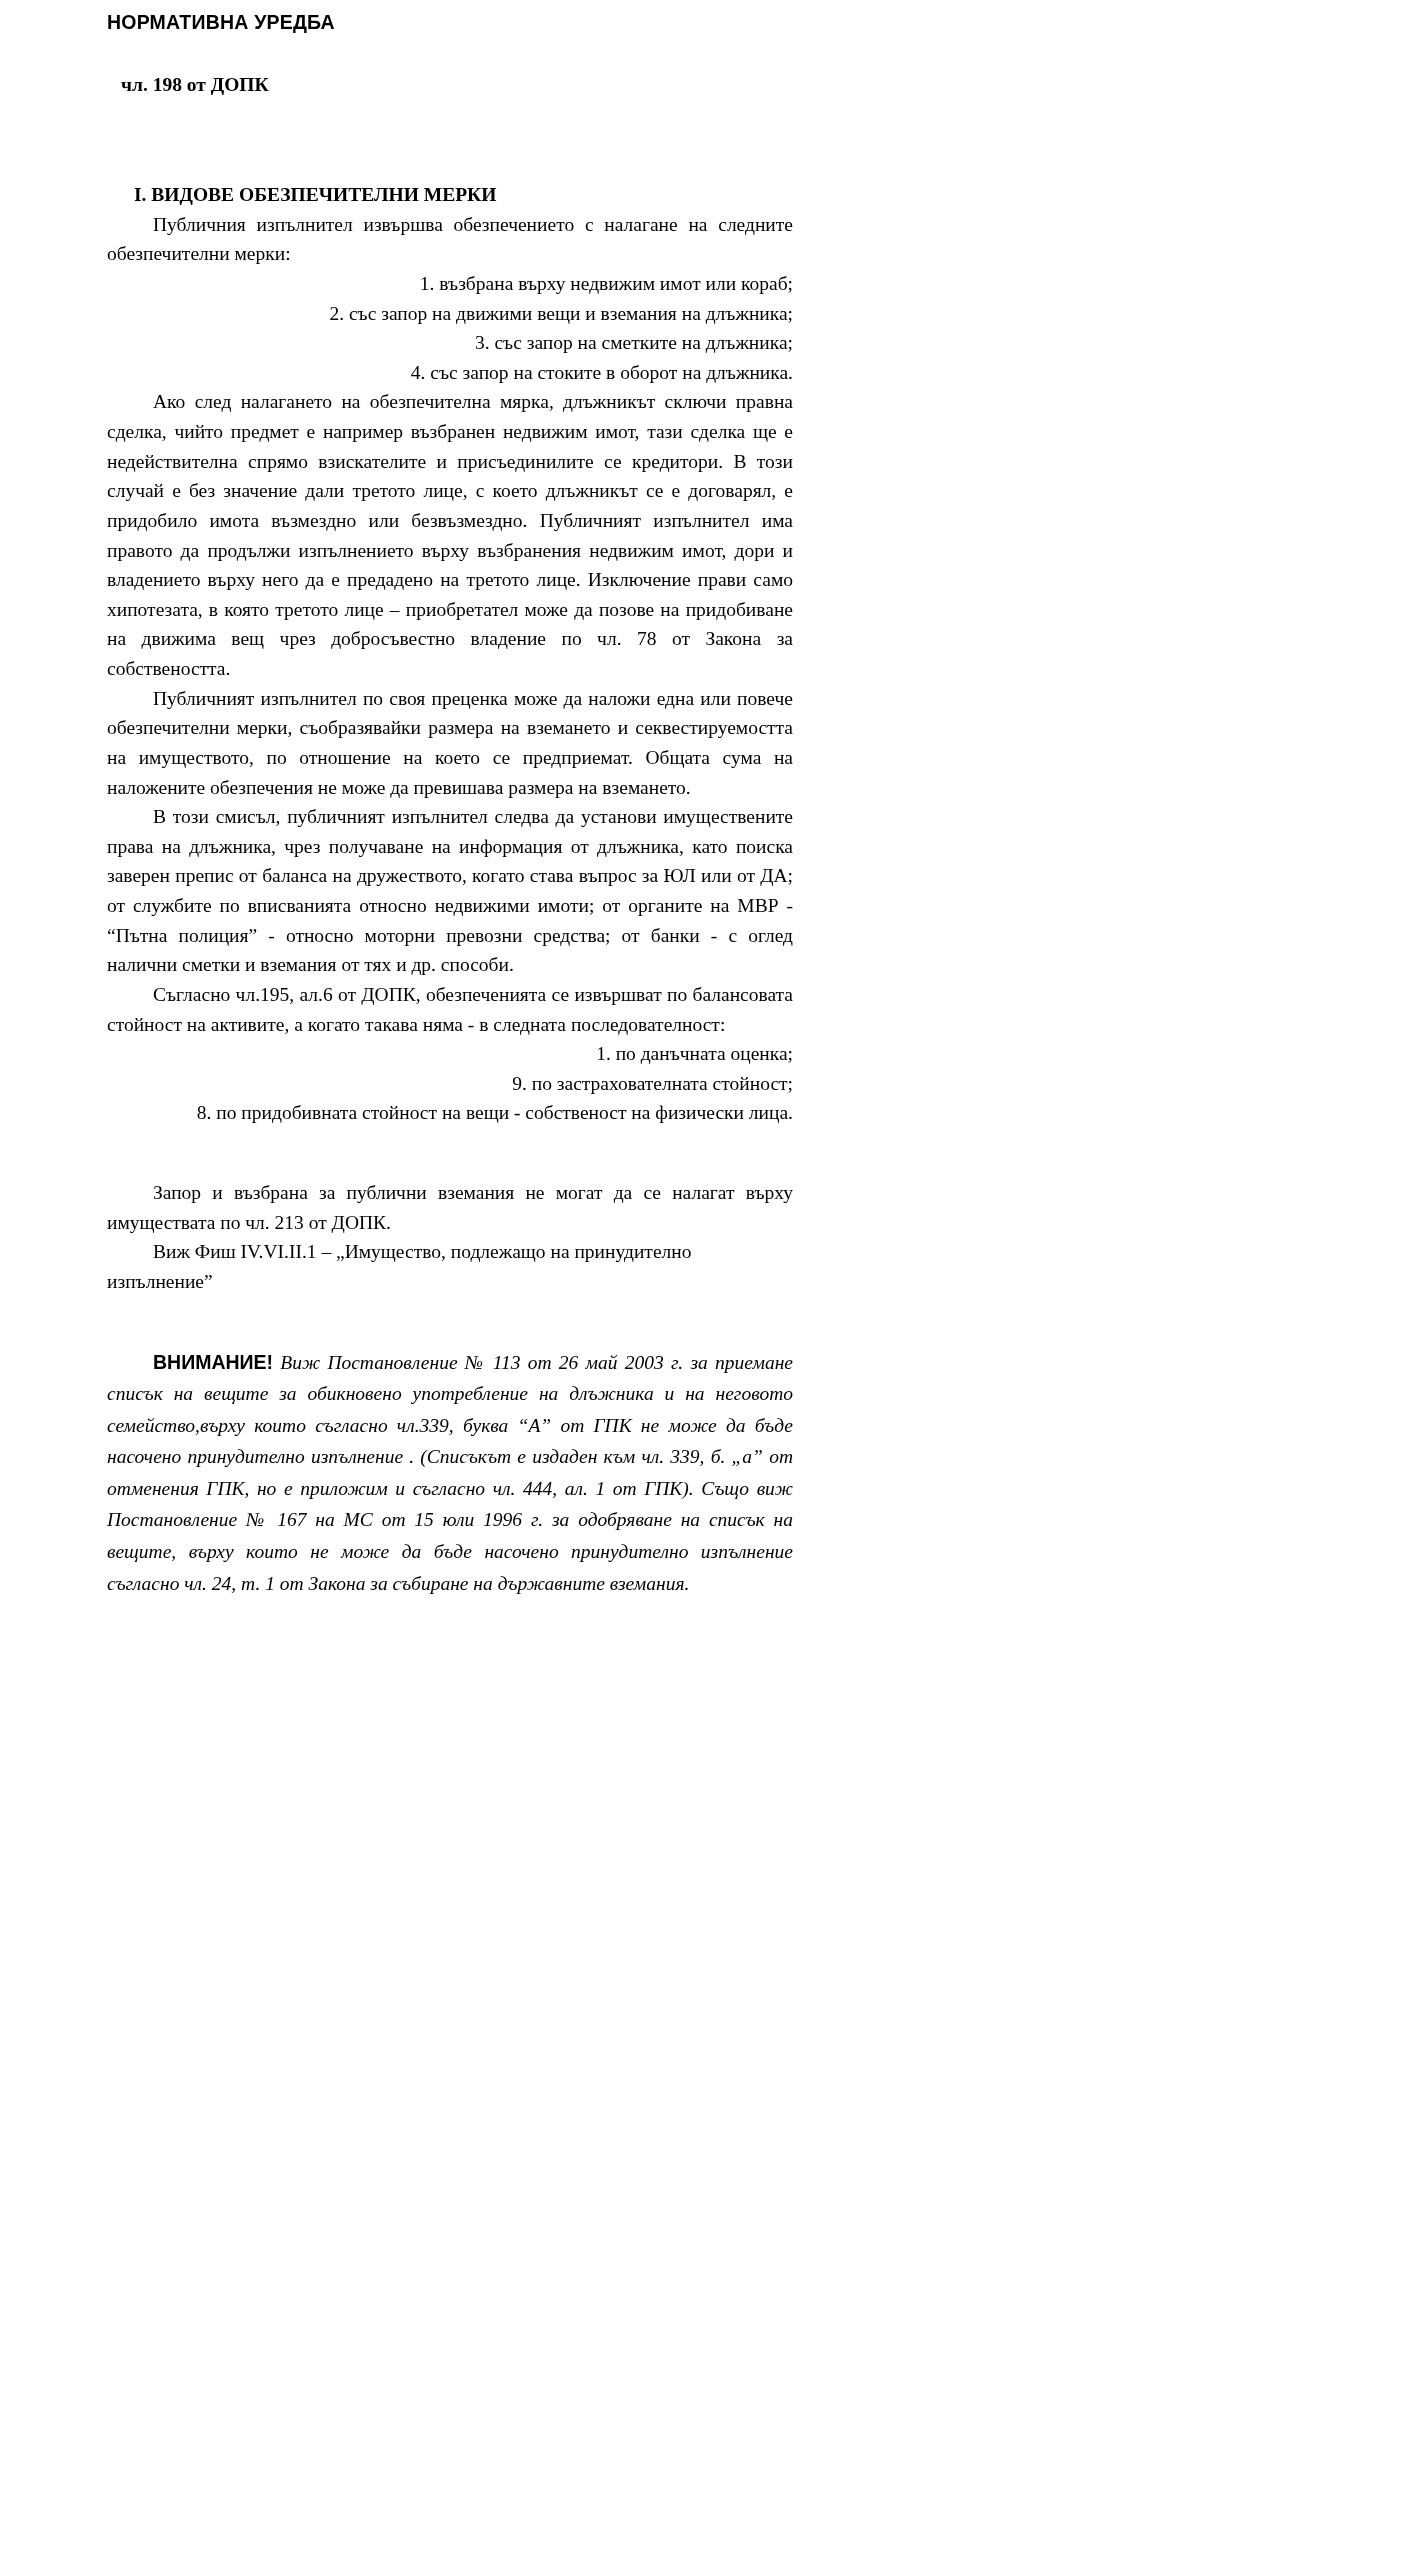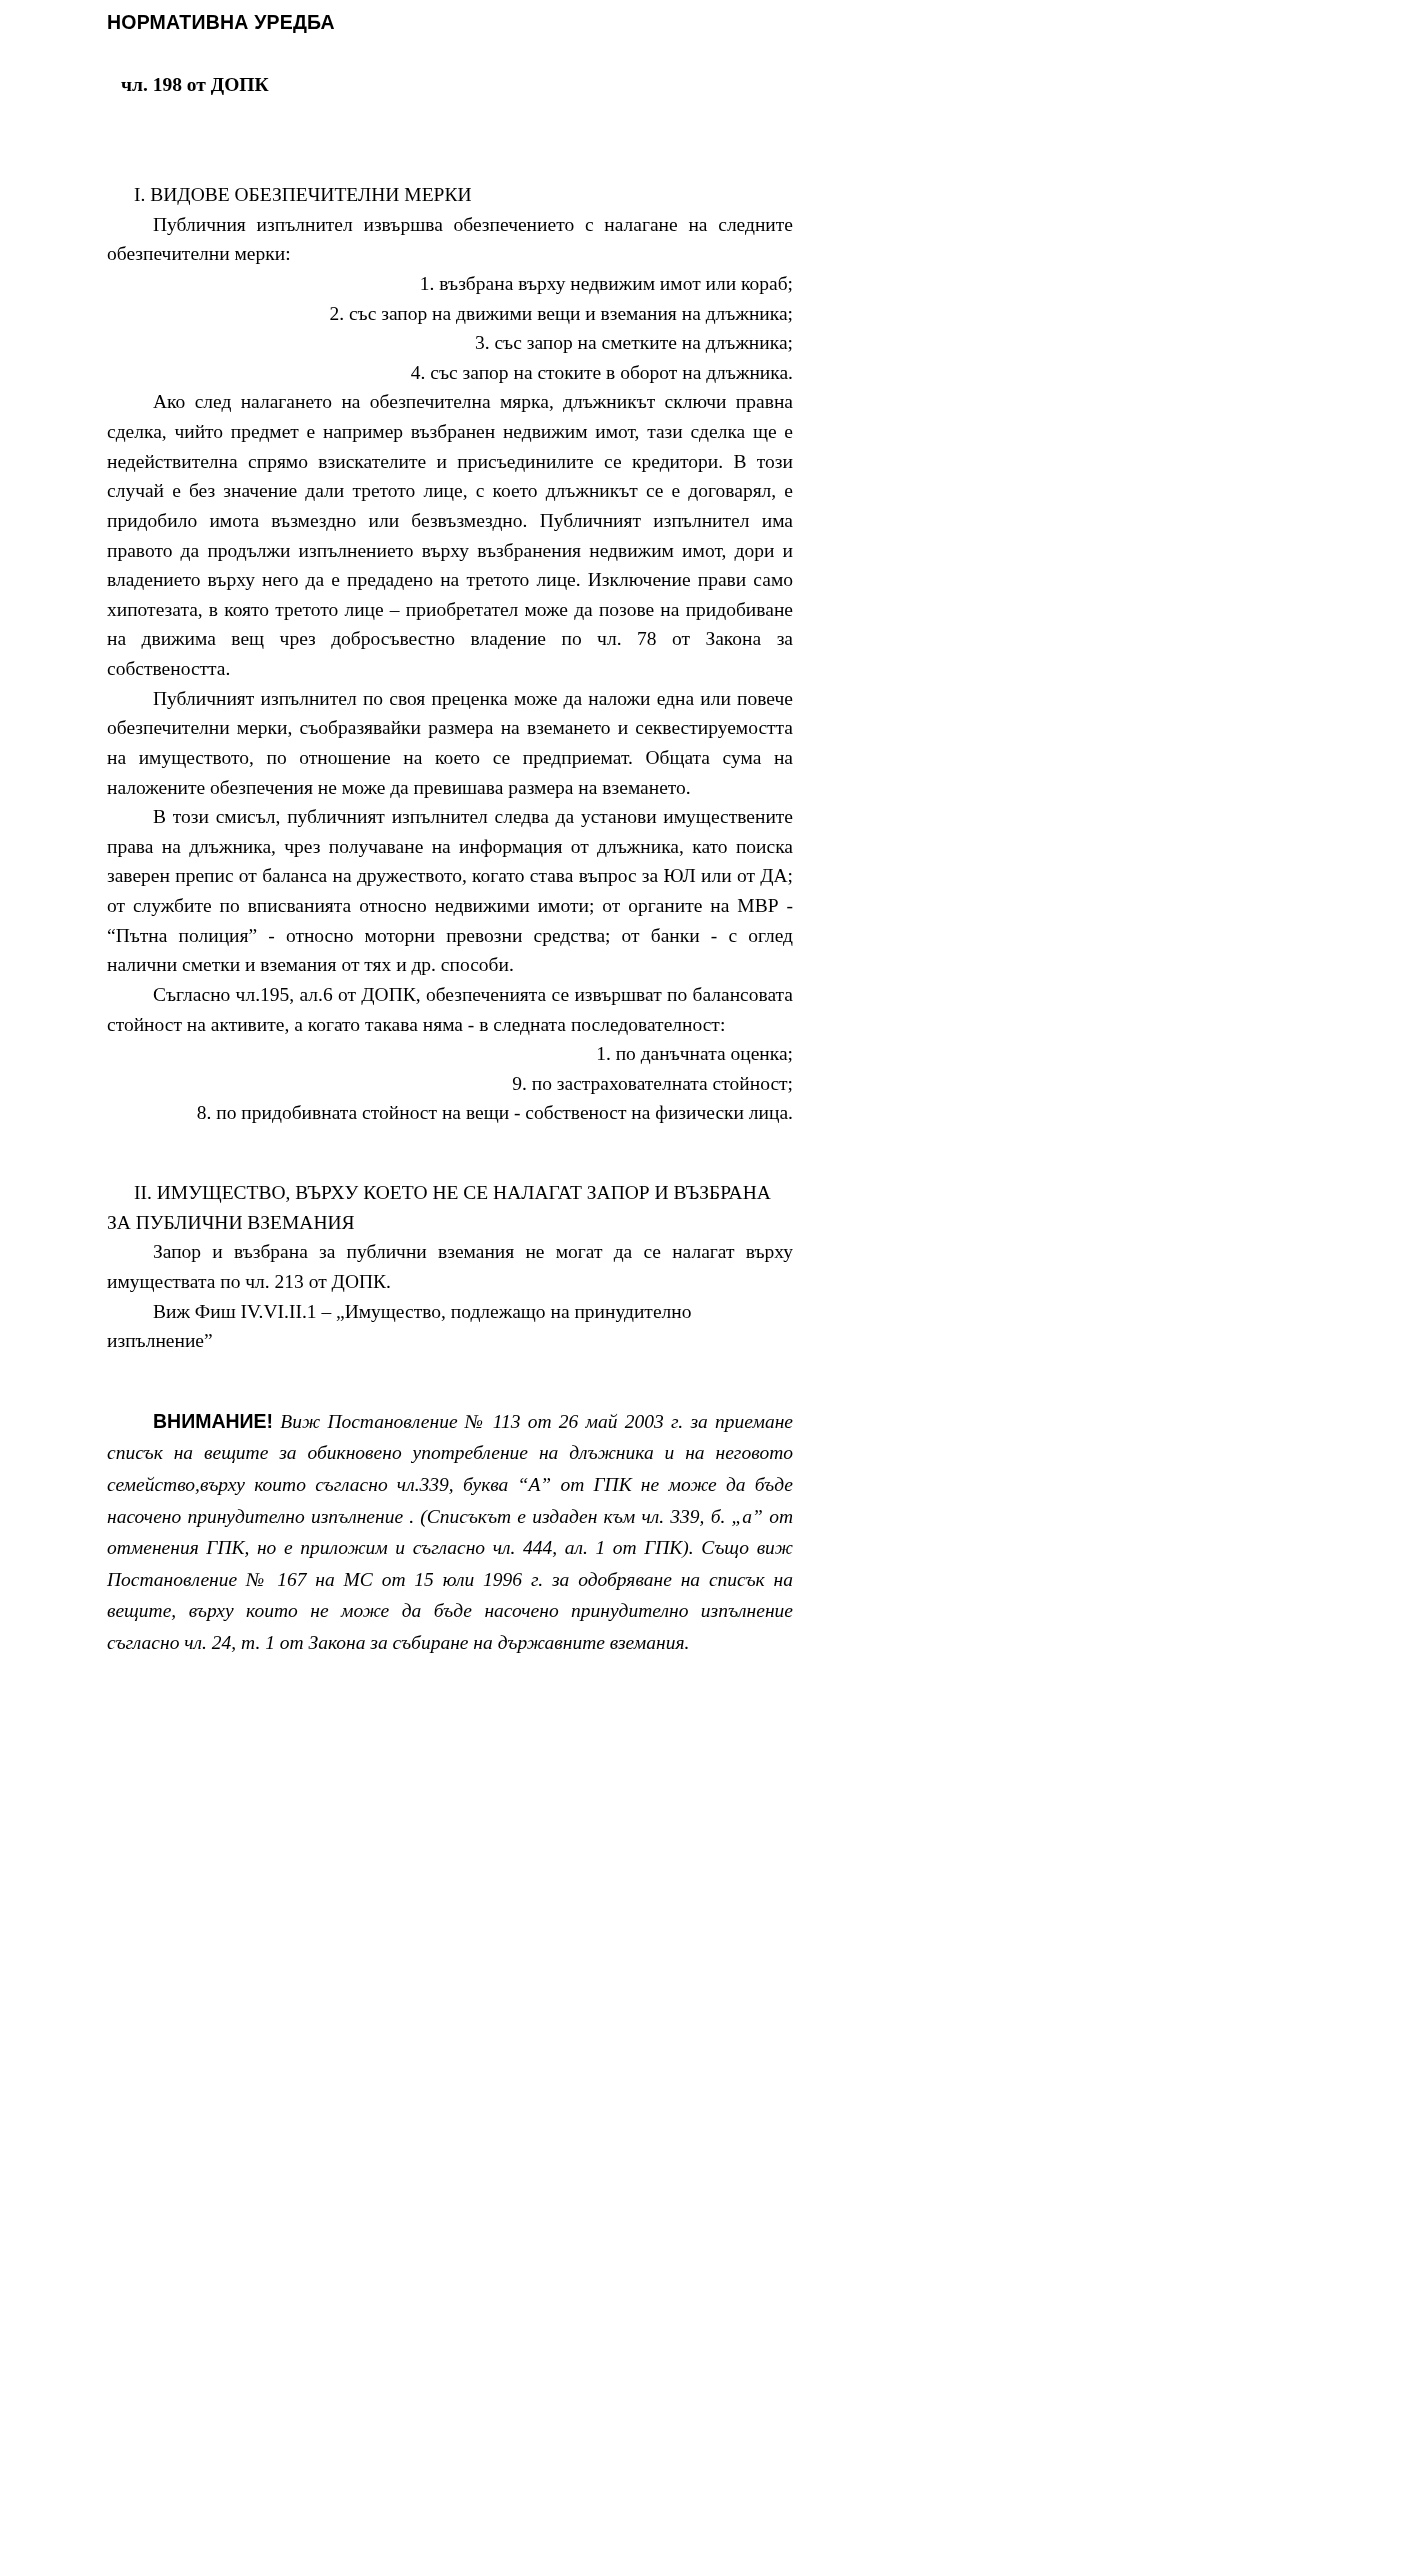--- a/index.html
+++ b/index.html
@@ -43,21 +43,21 @@
     font-family: "Liberation Serif", "DejaVu Serif", serif;
     font-weight: bold;
     font-size: 19.5px;
     margin: 14px;
     padding-top: 19px;
     padding-left: 0px;
     line-height: 1.5;
   }
   .section-heading {
     font-family: "Liberation Serif", "DejaVu Serif", serif;
-    font-weight: normal;
+    font-weight: bold;
     font-size: 19.5px;
     line-height: 1.52;
     margin: 0;
     text-align: left;
   }
   .section-heading.indented {
     text-indent: 27px;
   }
   .section-heading .cont {
     display: block;
@@ -142,24 +142,20 @@
     <p class="body">Съгласно чл.195, ал.6 от ДОПК, обезпеченията се извършват по балансовата стойност на активите, а когато такава няма - в следната последователност:</p>
 
     <ol>
       <li class="list-item">1. по данъчната оценка;</li>
       <li class="list-item">9. по застрахователната стойност;</li>
       <li class="list-item">8. по придобивната стойност на вещи - собственост на физически лица.</li>
     </ol>
 
     <div class="sp-lg"></div>
 
-    <h3 class="section-heading indented">
-      <span>II. ИМУЩЕСТВО, ВЪРХУ КОЕТО НЕ СЕ НАЛАГАТ ЗАПОР И ВЪЗБРАНА</span>
-      <span class="cont">ЗА ПУБЛИЧНИ ВЗЕМАНИЯ</span>
-    </h3>
 
     <p class="body">Запор и възбрана за публични вземания не могат да се налагат върху имуществата по чл. 213 от ДОПК.</p>
 
     <p class="plain-line">Виж Фиш IV.VI.II.1 – „Имущество, подлежащо на принудително изпълнение”</p>
 
     <div class="sp-lg"></div>
 
     <p class="attention">
       <span class="attn-label">ВНИМАНИЕ!</span><span> </span><span>Виж Постановление № 113 от 26 май 2003 г. за приемане списък на вещите за обикновено употребление на длъжника и на неговото семейство,върху които съгласно чл.339, буква “А” от ГПК не може да бъде насочено принудително изпълнение . (Списъкът е издаден към чл. 339, б. „а” от отменения ГПК, но е приложим и съгласно чл. 444, ал. 1 от ГПК). Също виж Постановление № 167 на МС от 15 юли 1996 г. за одобряване на списък на вещите, върху които не може да бъде насочено принудително изпълнение съгласно чл. 24, т. 1 от Закона за събиране на държавните вземания.</span>
     </p>

